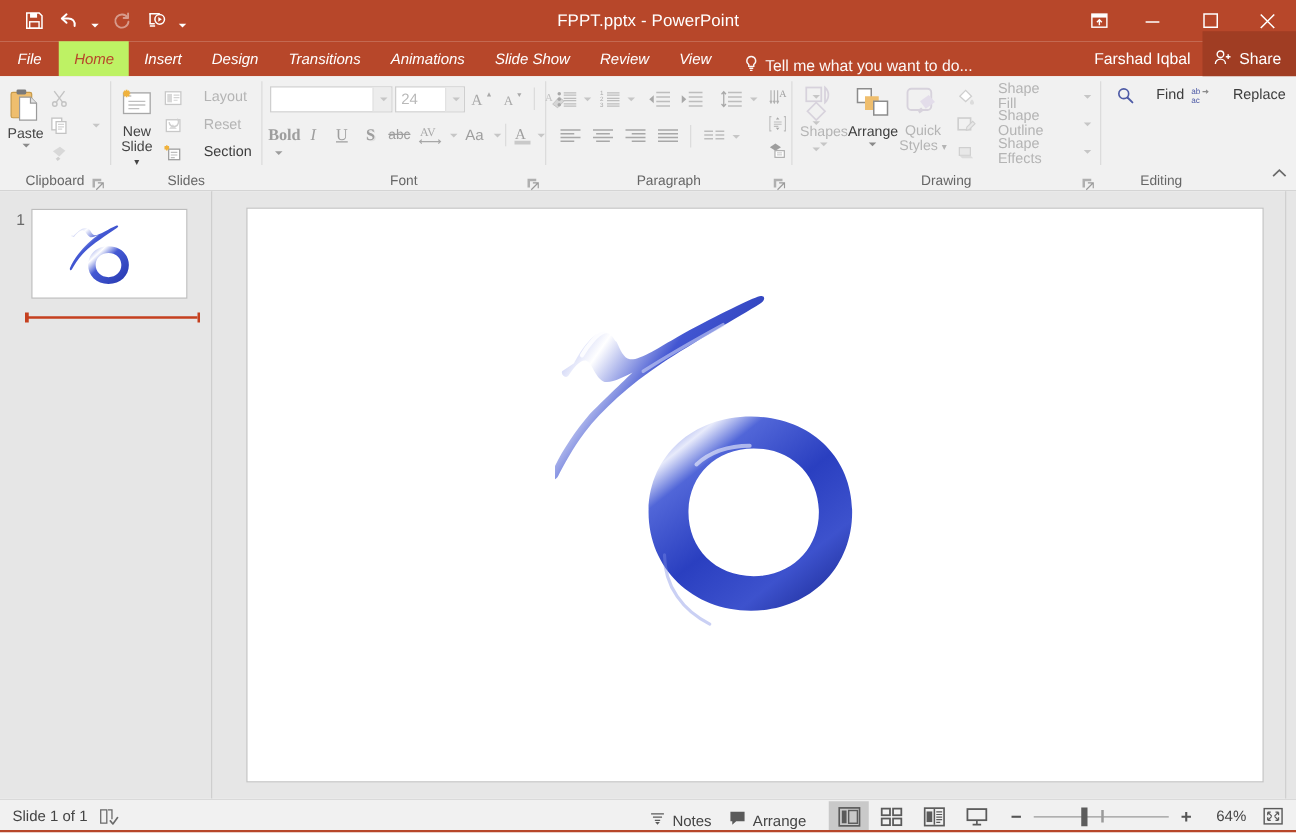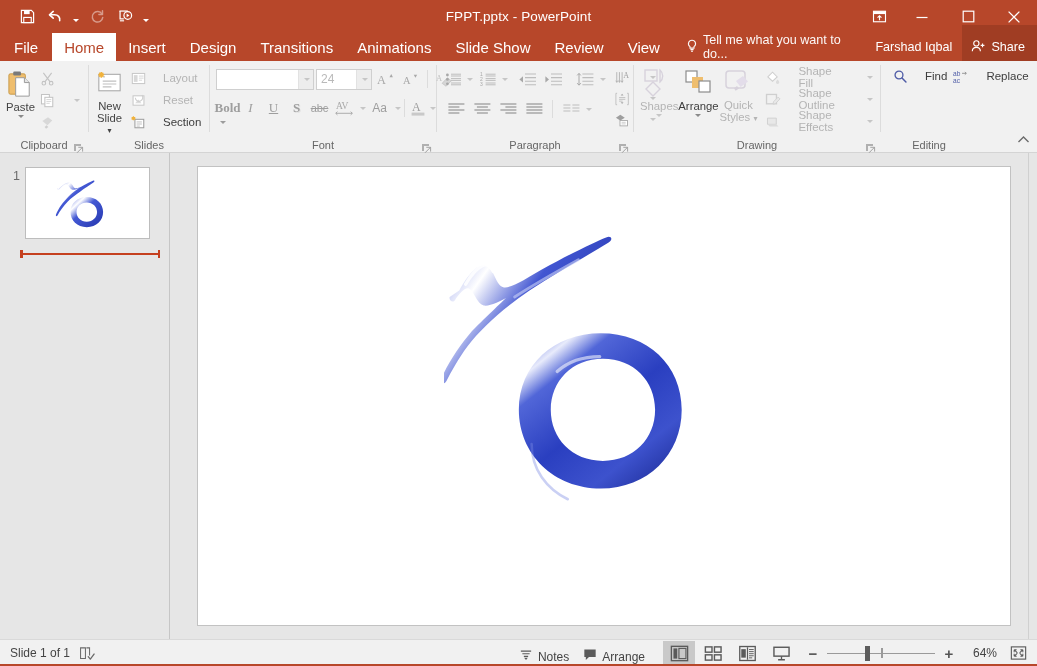--- a/index.html
+++ b/index.html
@@ -37,24 +37,24 @@
     color: #fff; cursor: pointer;
   }
   .win-btn.ribbon-disp { width: 40px; }
 
   
   .tabstrip {
     height: 28px; background: #b7472a; display: flex; align-items: flex-end;
     flex: 0 0 28px; position: relative;
   }
   .tab {
-    height: 28px; padding: 0 12px; color: #fff; font-size: 15px;
-    display: flex; align-items: center; cursor: pointer; white-space: nowrap;
-  }
-  .tab.active { background: #ffffff; color: #b7472a; }
+    height: 28px; padding: 0 12px; color: #fff; font-size: 12px;
+    display: flex; align-items: center; cursor: pointer; white-space: nowrap; font-style: italic;
+  }
+  .tab.active { background: #bef264; color: #b7472a; }
   .tab.file { padding: 0 14px; }
   .tellme {
     display: flex; align-items: center; gap: 5px; color: #fff; font-size: 12.6px;
     margin-left: 14px; cursor: pointer; opacity: .96;
   }
   .tellme .bulb { font-size: 12px; }
   .tb-right { margin-left: auto; display: flex; align-items: center; height: 28px; }
   .acct { color: #fff; font-size: 12.6px; padding: 0 10px; cursor: pointer; white-space: nowrap; }
   .share-btn {
     display: flex; align-items: center; gap: 5px; color: #fff; font-size: 12.6px;

